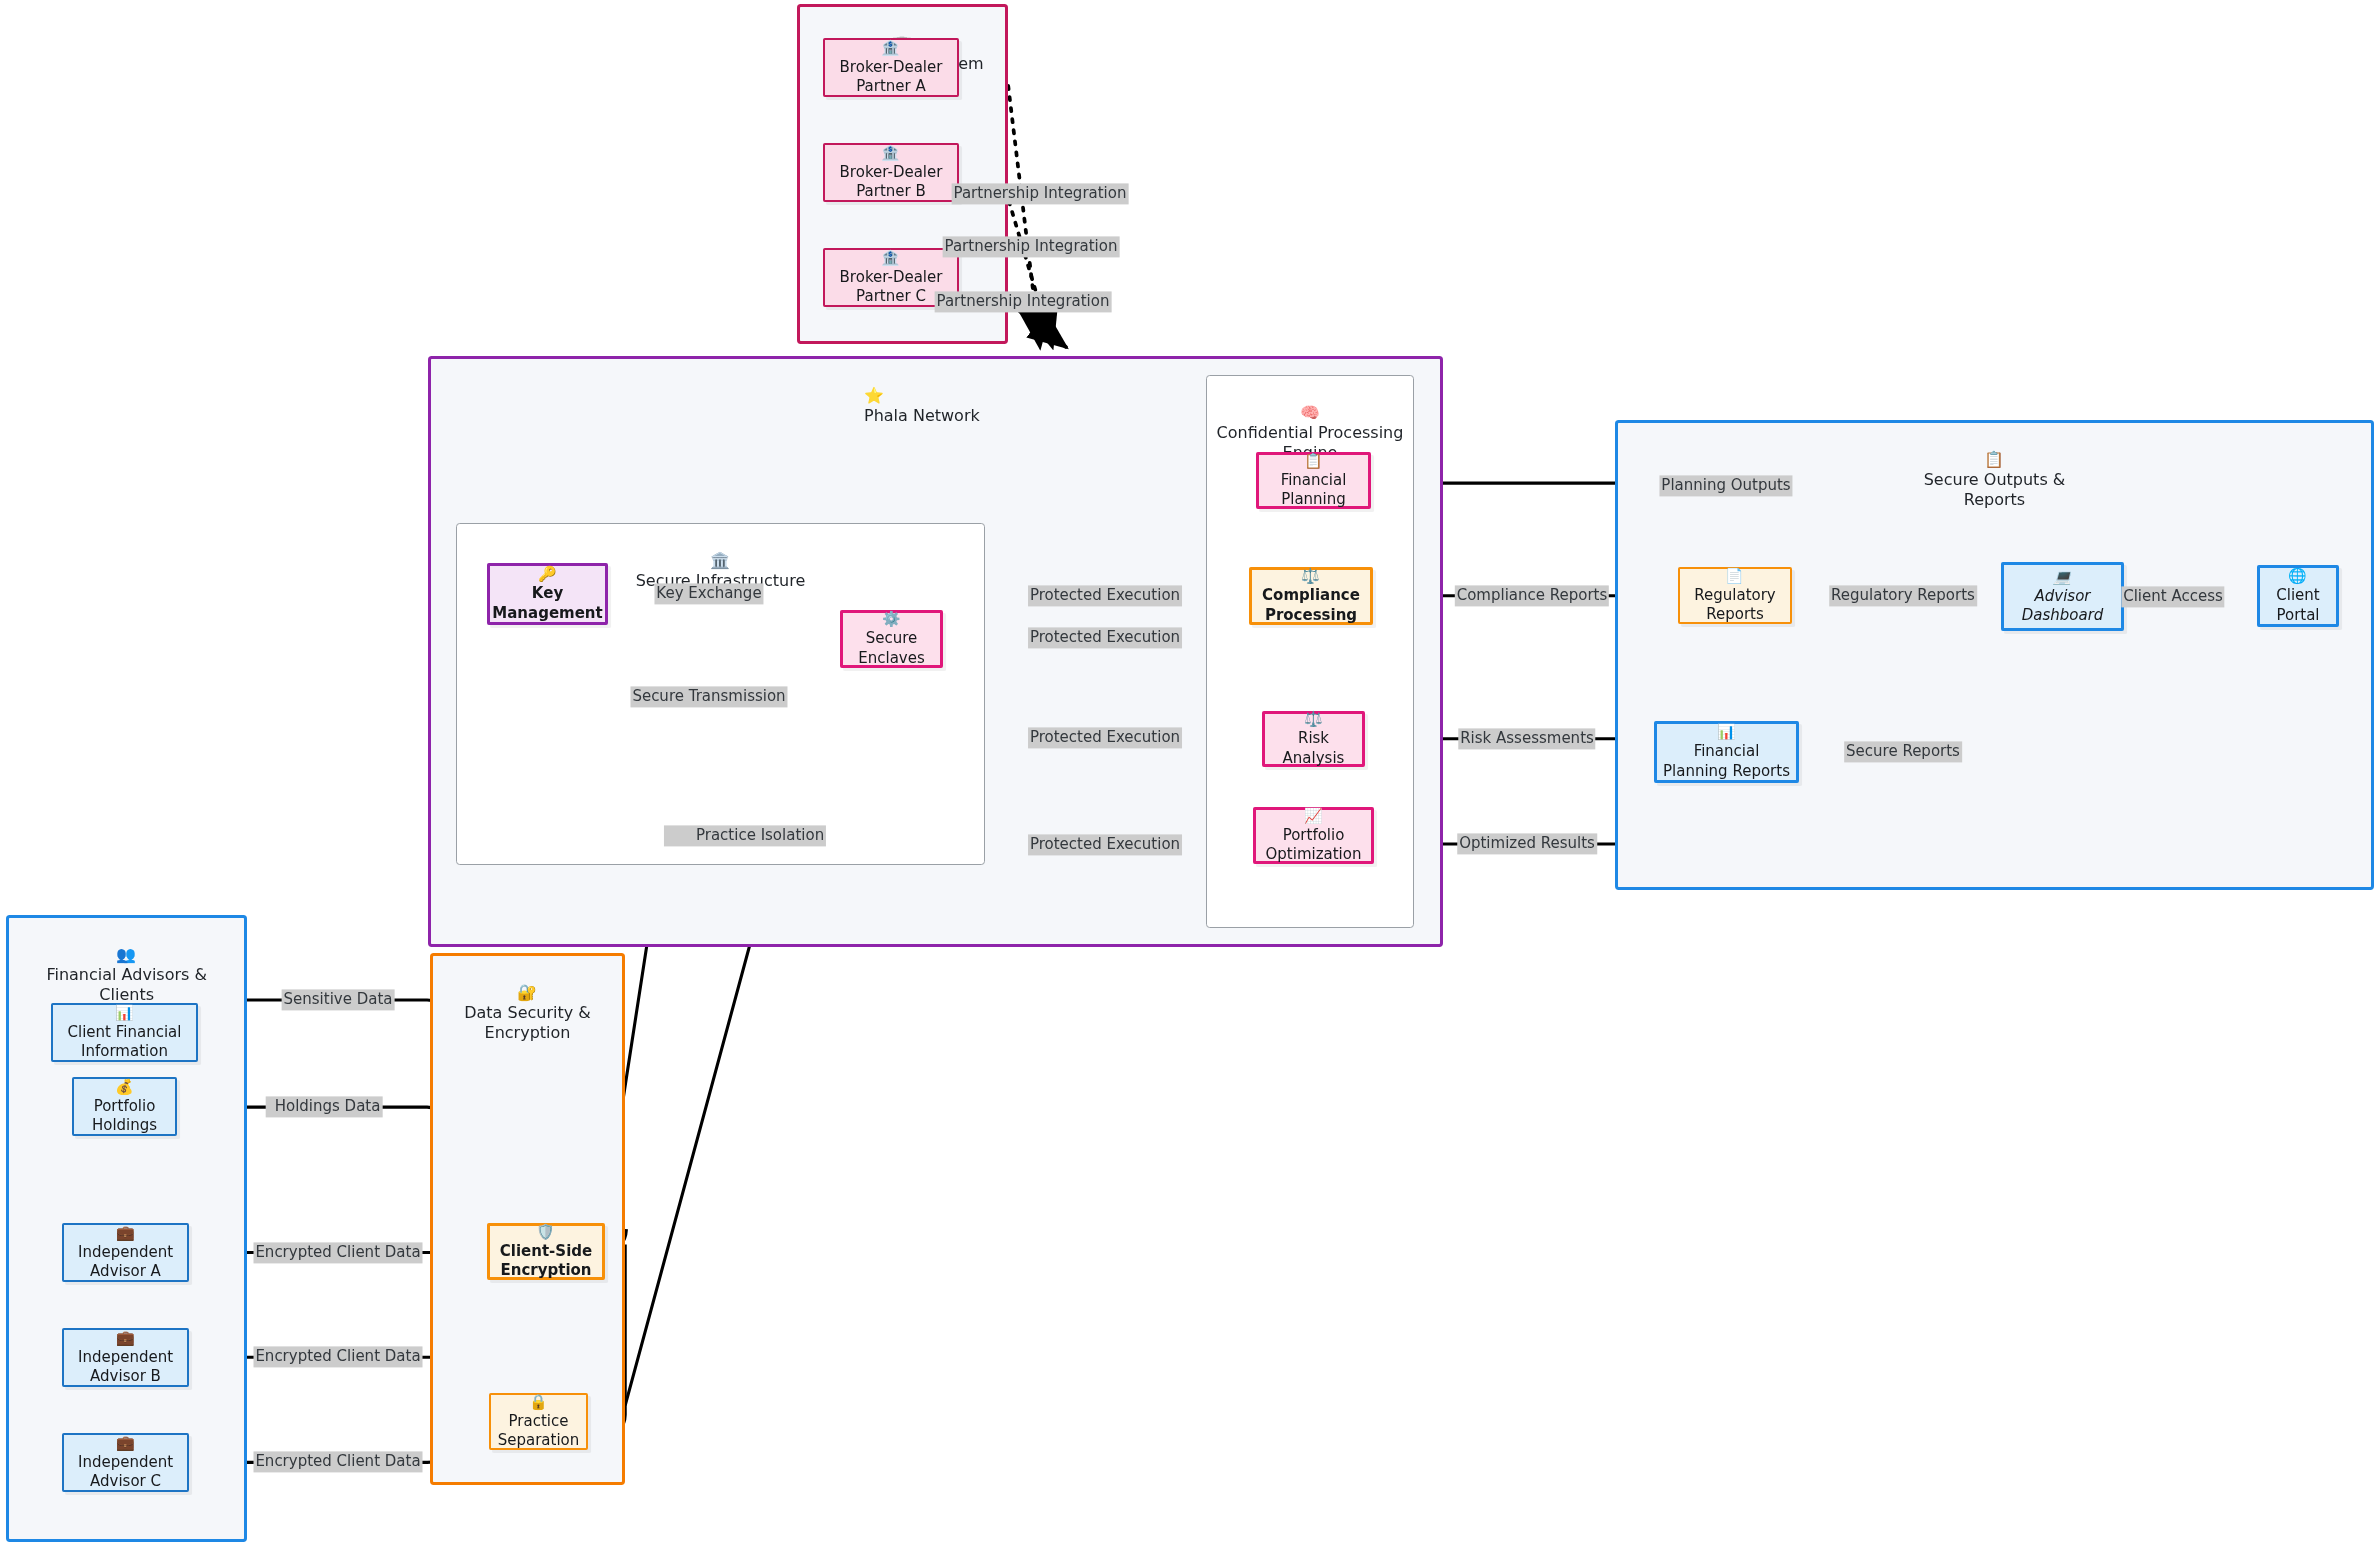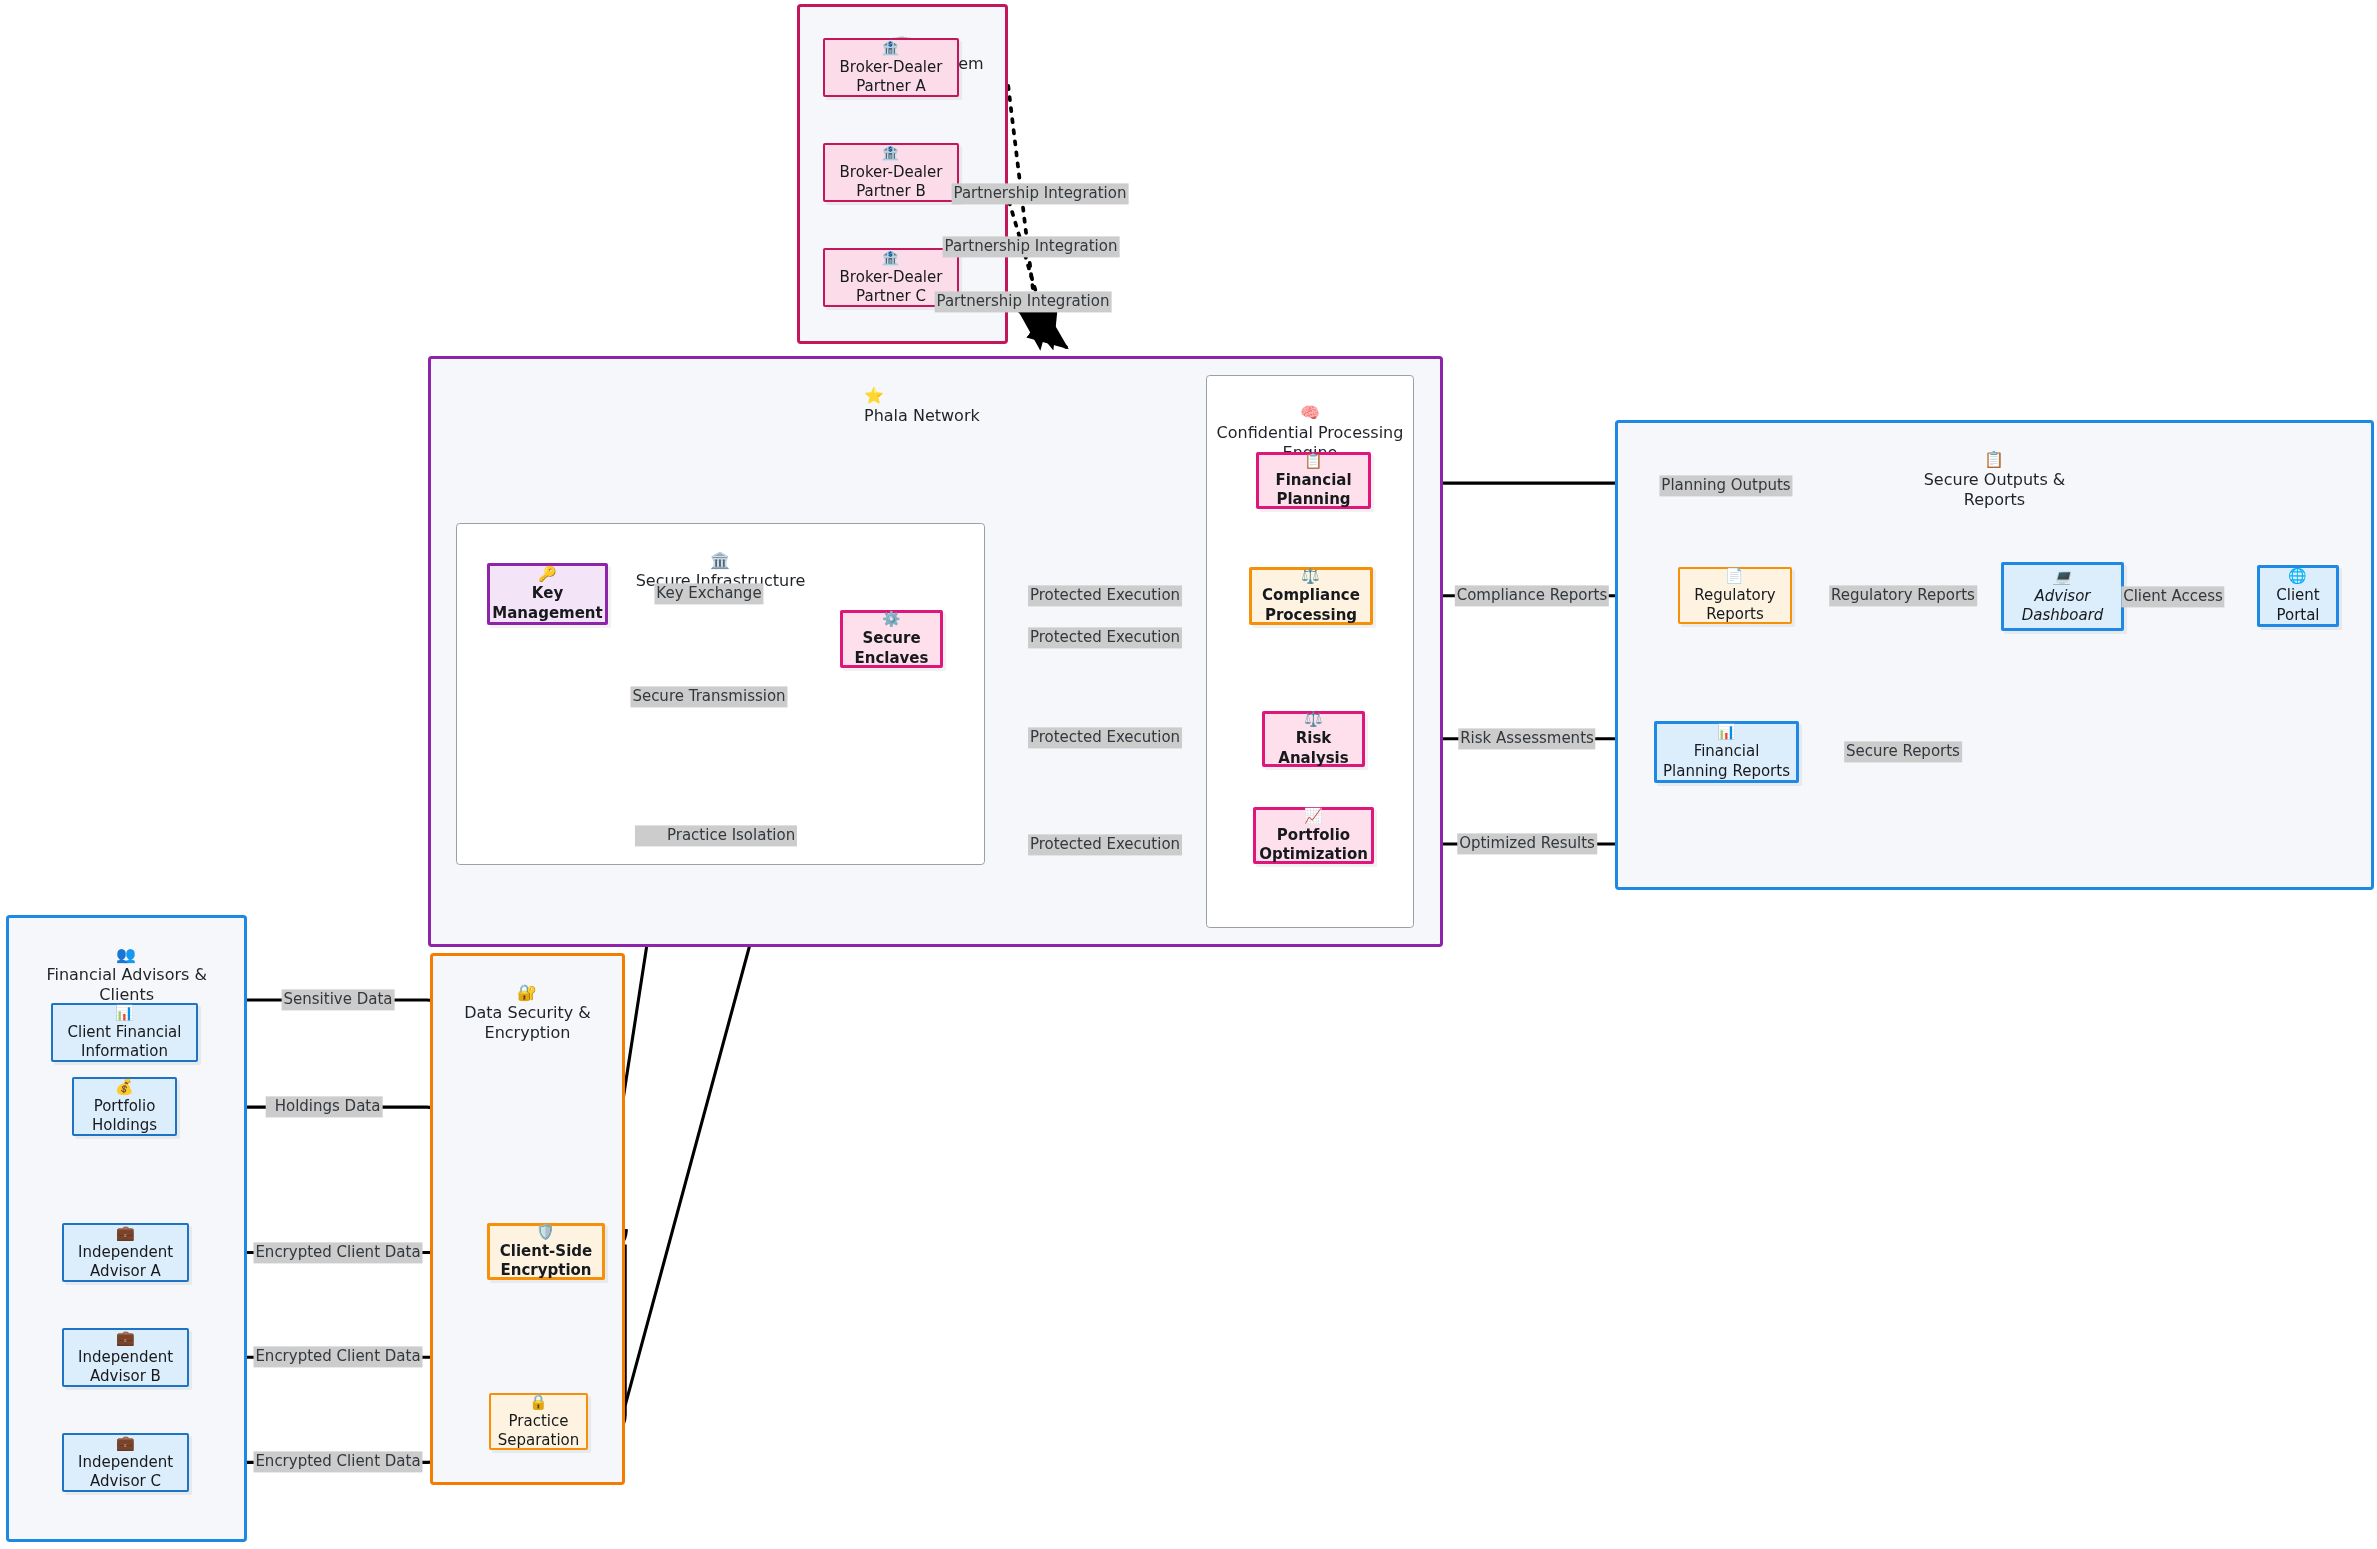--- a/index.html
+++ b/index.html
@@ -18,21 +18,21 @@
   .c-purple{border:3.7px solid #8e24aa;}
   .c-blue{border:3.1px solid #1e88e5;}
   .c-orange{border:3.1px solid #f57c00;}
   .c-grey{border:1.9px solid #9aa0a6;background:#ffffff;}
 
   
   .node{position:absolute;box-sizing:border-box;border-radius:1.9px;
         display:flex;align-items:center;justify-content:center;text-align:center;
         font-size:15px;line-height:1.28;color:#17191c;
         box-shadow:3.1px 3.1px 0 0 rgba(0,0,0,0.055);white-space:pre-line;padding:2.5px 5px;}
-  .n-pinkstrong{background:#fde0ec;border:3.7px solid #e0177a;font-weight:bold;}
+  .n-pinkstrong{background:#fde0ec;border:3.7px solid #e0177a;font-weight:normal;}
   .n-pink{background:#fbdce8;border:2.5px solid #c2185b;}
   .n-purple{background:#f4e4f7;border:3.1px solid #8e24aa;font-weight:bold;}
   .n-cream{background:#fdf3e0;border:3.1px solid #f79009;font-weight:bold;}
   .n-cream2{background:#fdf3e0;border:2.5px solid #f79009;}
   .n-lightblue{background:#dceefb;border:2.5px solid #1d74c4;}
   .n-lightblue2{background:#dceefb;border:3.1px solid #1e88e5;}
 
   
   .elabel{position:absolute;background:#cccccc;color:#33383d;
           font-size:15px;line-height:1;padding:3.1px 1.9px;white-space:nowrap;
@@ -275,21 +275,21 @@
     <span>Practice
 Separation</span></span>
   </div>
 
   <div class="elabel" style="left:1040px;top:194px;">Partnership Integration</div>
   <div class="elabel" style="left:1031px;top:247px;">Partnership Integration</div>
   <div class="elabel" style="left:1023px;top:302px;">Partnership Integration</div>
 
   <div class="elabel" style="left:709px;top:594px;">Key Exchange</div>
   <div class="elabel" style="left:709px;top:697px;">Secure Transmission</div>
-  <div class="elabel" style="left:716px;top:836px;padding-left:32px;">Practice Isolation</div>
+  <div class="elabel" style="left:745px;top:836px;padding-left:32px;">Practice Isolation</div>
 
   <div class="elabel" style="left:1105px;top:596px;">Protected Execution</div>
   <div class="elabel" style="left:1105px;top:638px;">Protected Execution</div>
   <div class="elabel" style="left:1105px;top:738px;">Protected Execution</div>
   <div class="elabel" style="left:1105px;top:845px;">Protected Execution</div>
 
   <div class="elabel" style="left:1726px;top:486px;">Planning Outputs</div>
   <div class="elabel" style="left:1532px;top:596px;">Compliance Reports</div>
   <div class="elabel" style="left:1527px;top:739px;">Risk Assessments</div>
   <div class="elabel" style="left:1527px;top:844px;">Optimized Results</div>

